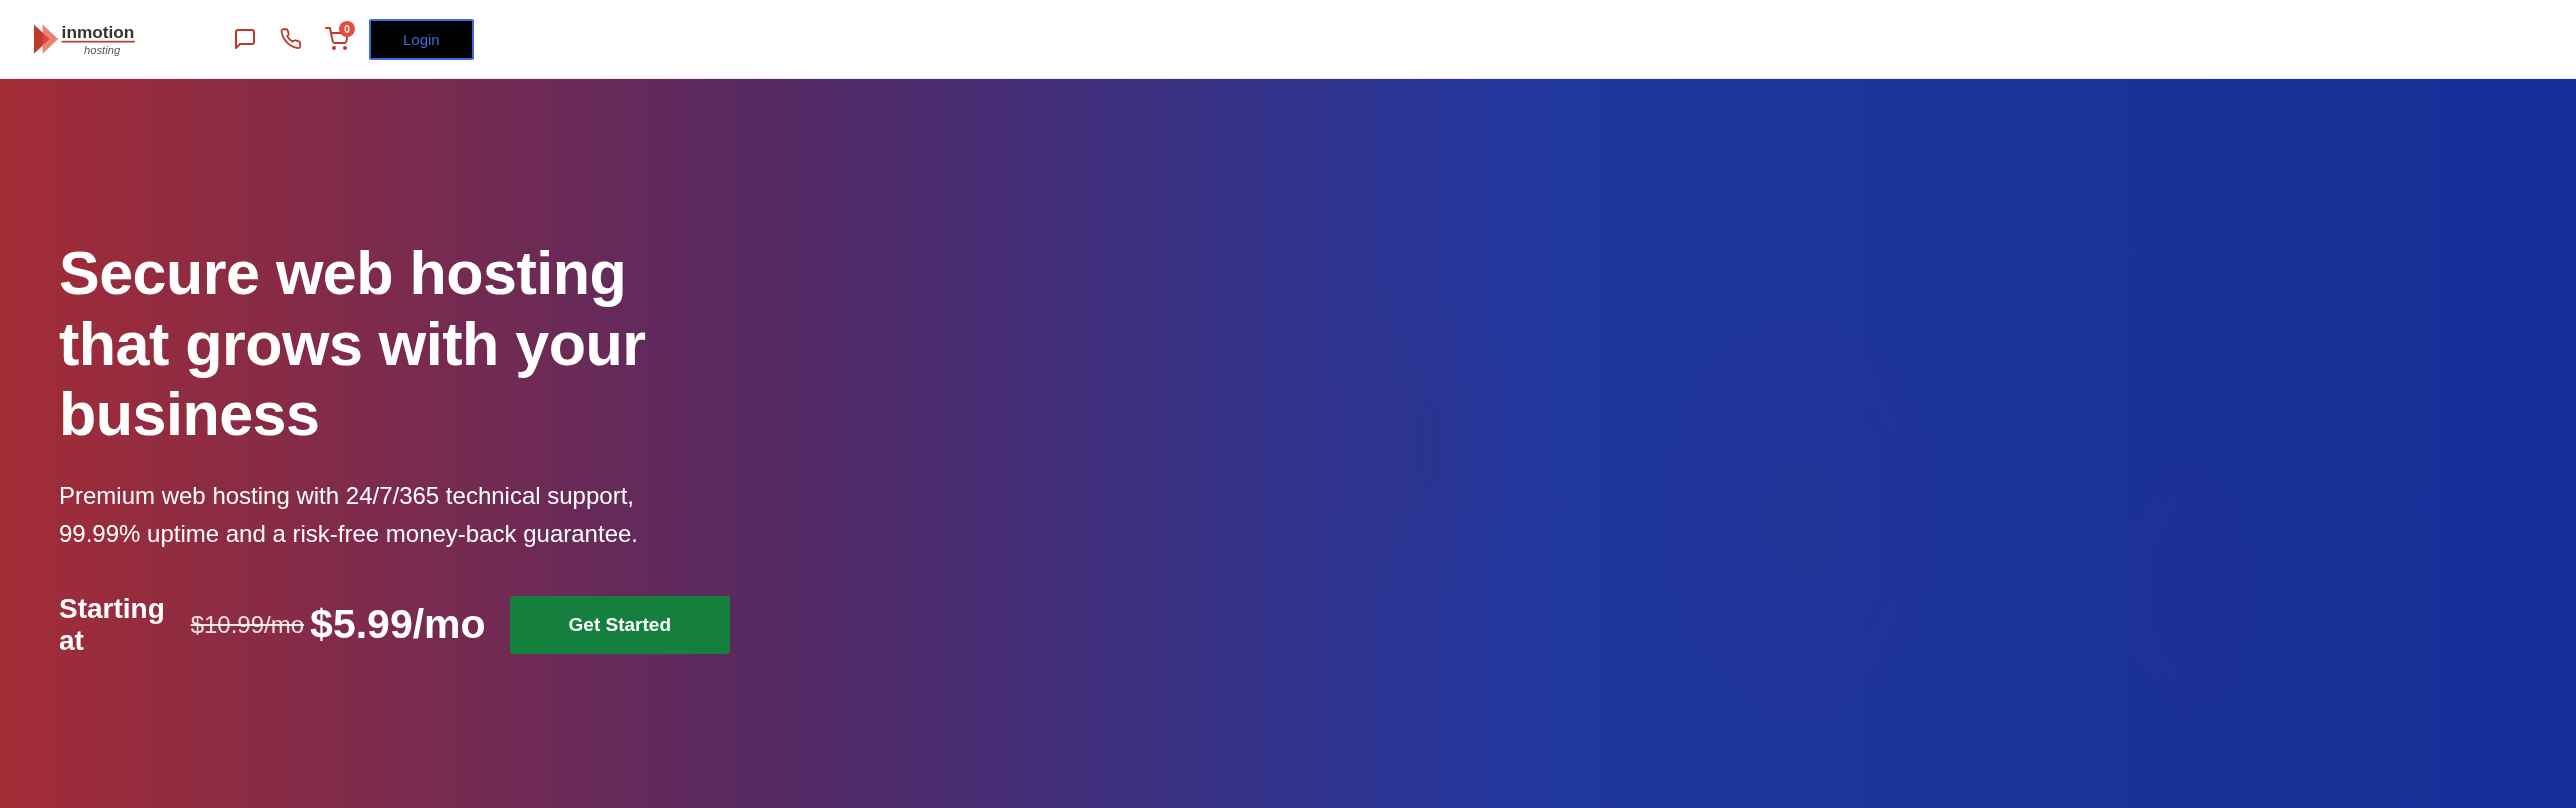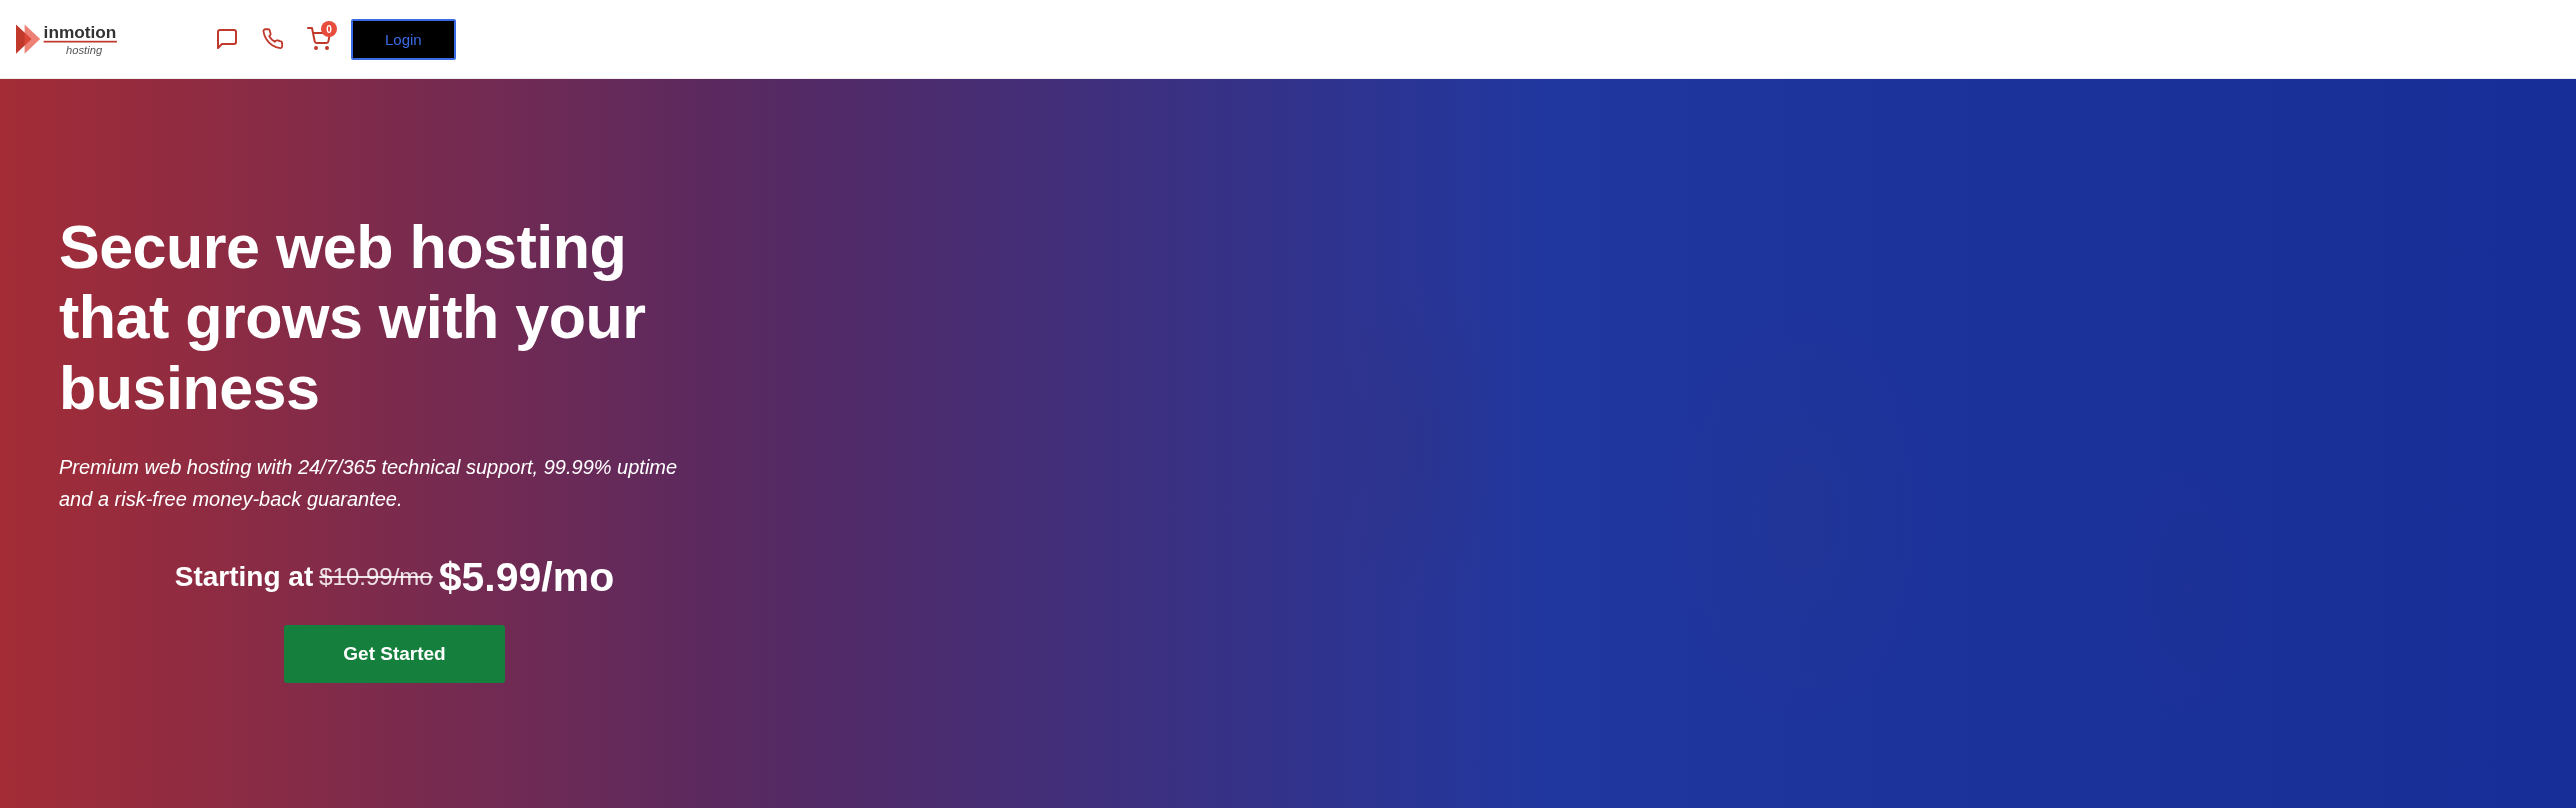--- a/index.html
+++ b/index.html
@@ -4,21 +4,21 @@
   <style>
     * { margin: 0; padding: 0; box-sizing: border-box; }
     body { font-family: 'Helvetica Neue', Arial, sans-serif; overflow-x: hidden; }
 
     
     .navbar {
       display: flex;
       align-items: center;
       background: #fff;
       height: 79px;
-      padding: 0 16px;
+      padding: 0 34px;
       border-bottom: 1px solid #eee;
       position: relative;
       z-index: 10;
     }
     .logo-area {
       display: flex;
       align-items: center;
       margin-right: 39px;
       min-width: 158px;
     }
@@ -128,32 +128,30 @@
     }
     .hero-title {
       font-size: 61px;
       font-weight: 700;
       line-height: 1.15;
       margin-bottom: 28px;
       letter-spacing: -0.5px;
       margin-top: 7px;
     }
     .hero-subtitle {
-      font-size: 20px;
+      font-size: 24px;
       line-height: 1.6;
       margin-bottom: 39px;
       font-weight: 300;
       max-width: 651px;
-      font-style: italic;
     }
     .hero-price-row {
       display: flex;
       align-items: center;
       gap: 24px;
-      flex-direction: column;
     }
     .hero-starting {
       font-size: 28px;
       font-weight: 600;
       display: flex;
       align-items: center;
       gap: 6px;
     }
     .old-price {
       text-decoration: line-through;

